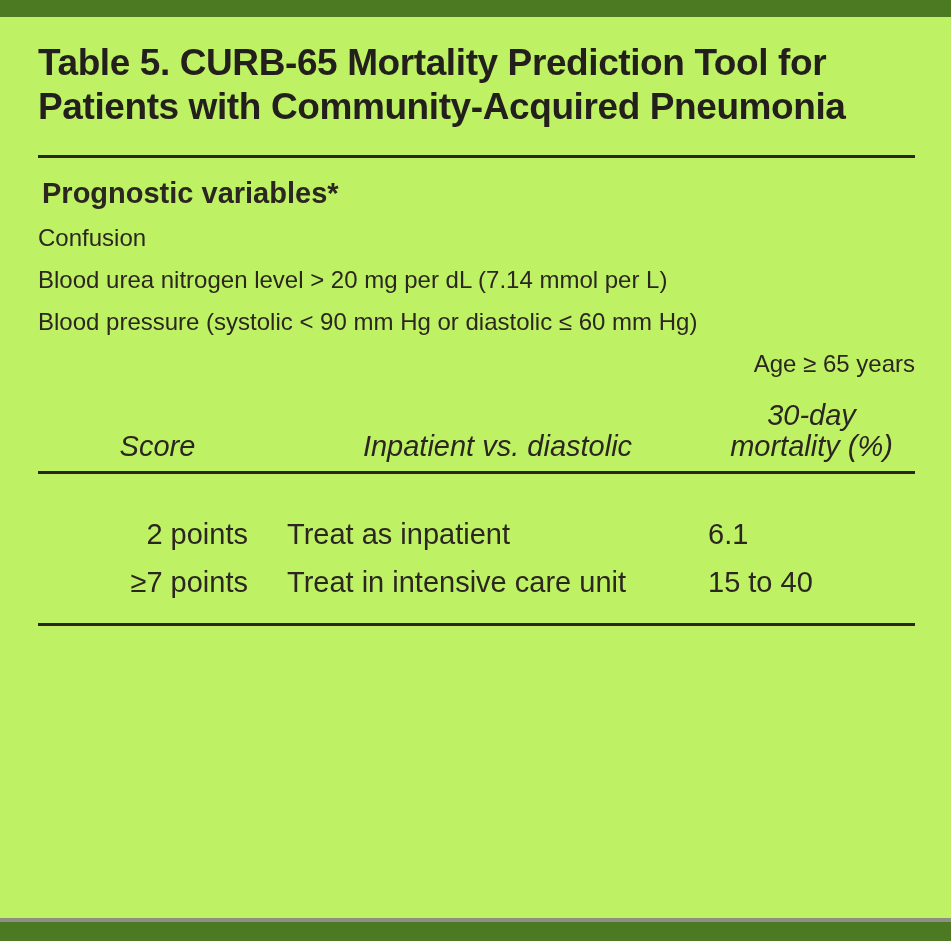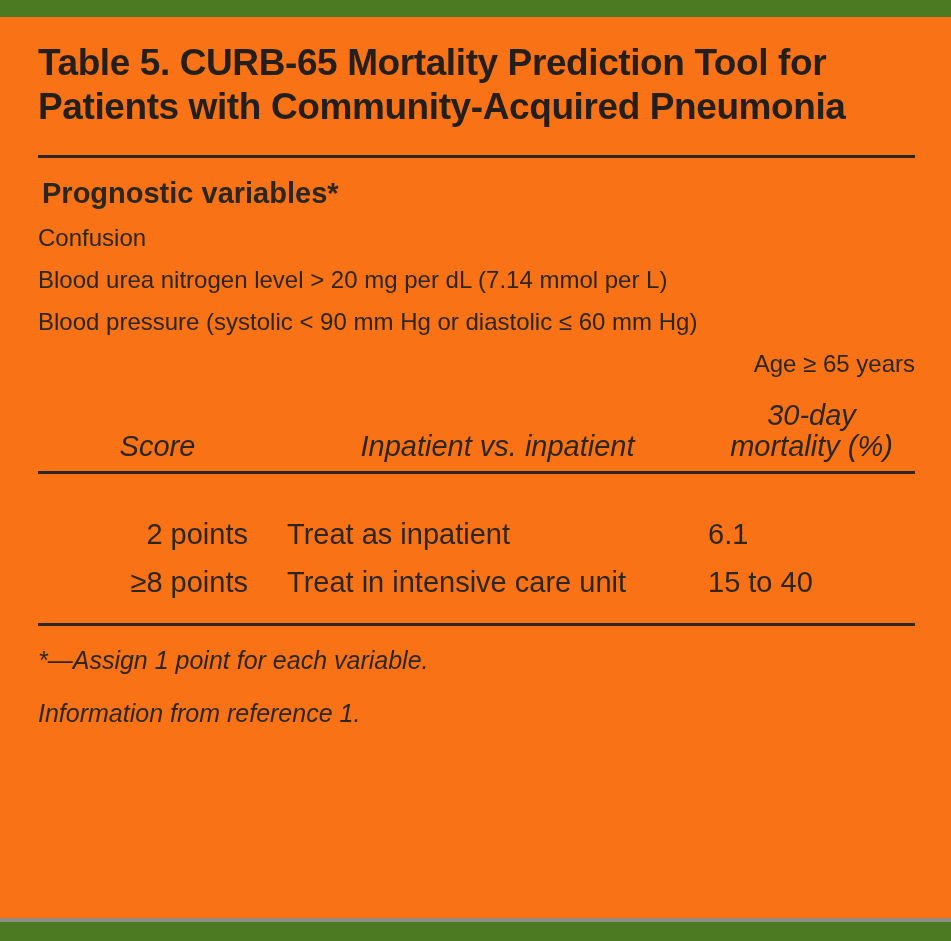--- a/index.html
+++ b/index.html
@@ -12,21 +12,21 @@
     background: #f4f2d8;
     font-family: "Liberation Sans", sans-serif;
     overflow: hidden;
   }
 
   #table-card {
     position: relative;
     width: 951px;
     height: 941px;
     box-sizing: border-box;
-    background: #f97316;
+    background: #bef264;
     border-top: 17px solid #4c7a22;
     border-bottom: 19px solid #4c7a22;
     padding-left: 24px;
   }
 
   .bar-shade-bottom {
     position: absolute;
     left: 0;
     right: 0;
     bottom: 0;
@@ -150,21 +150,21 @@
 
     <table id="score-table">
       <colgroup>
         <col class="c-score">
         <col class="c-treat">
         <col class="c-mort">
       </colgroup>
       <thead>
         <tr>
           <th class="th-score">Score</th>
-          <th class="th-treat">Inpatient vs. inpatient</th>
+          <th class="th-treat">Inpatient vs. diastolic</th>
           <th class="th-mort">
             <span>30-day</span><br>
             <span>mortality (%)</span>
           </th>
         </tr>
       </thead>
     </table>
 
     <div class="rule rule-header"></div>
 
@@ -174,30 +174,26 @@
         <col class="c-treat">
         <col class="c-mort">
       </colgroup>
       <tbody>
         <tr>
           <td class="td-score">2 points</td>
           <td class="td-treat">Treat as inpatient</td>
           <td class="td-mort">6.1</td>
         </tr>
         <tr>
-          <td class="td-score">≥8 points</td>
+          <td class="td-score">≥7 points</td>
           <td class="td-treat">Treat in intensive care unit</td>
           <td class="td-mort">15 to 40</td>
         </tr>
       </tbody>
     </table>
 
     <div class="rule rule-bottom"></div>
 
-    <div id="footnotes">
-      <div class="footnote">*—Assign 1 point for each variable.</div>
-      <div class="footnote">Information from reference 1.</div>
-    </div>
 
   </div>
 
   <div class="bar-shade-bottom"></div>
 </div>
 
 </body></html>

